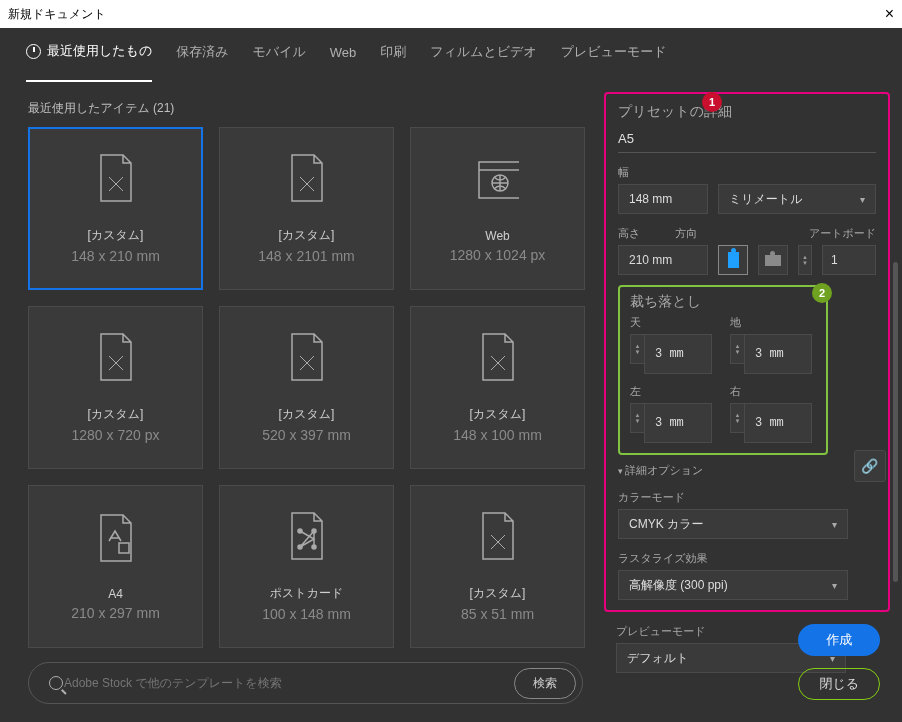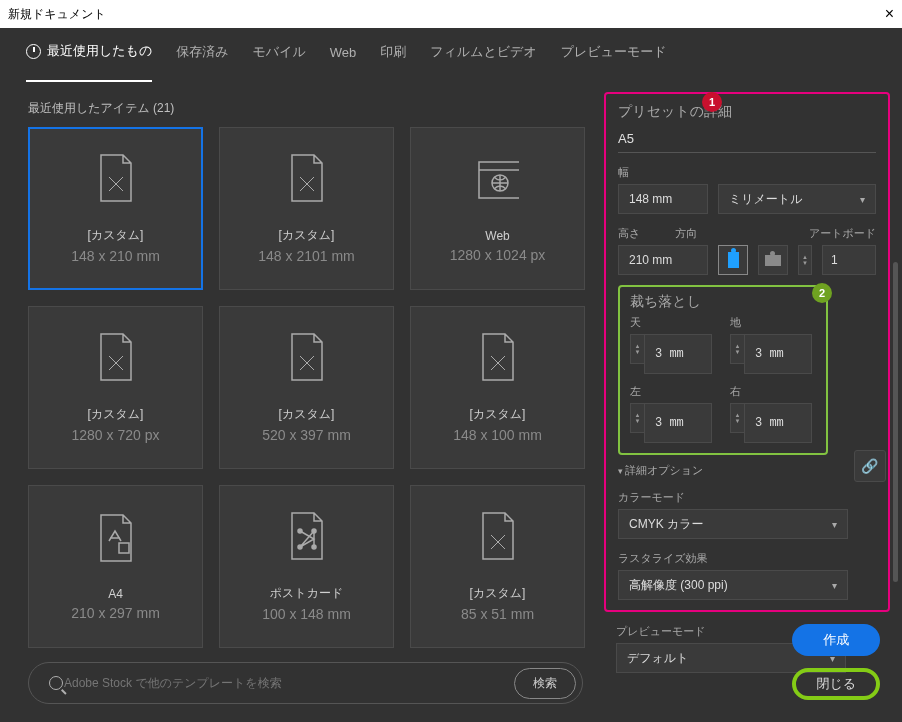--- a/index.html
+++ b/index.html
@@ -52,21 +52,21 @@
 .bleed-field { display: flex; }
 .bleed-field .stepper { border-right: none; }
 .bleed-field .field { height: 40px; width: 68px; font-family: Liberation Mono, monospace; }
 .link-btn { width: 32px; height: 32px; background: #3a3a3a; border: 1px solid #4a4a4a; border-radius: 3px; display: flex; align-items: center; justify-content: center; position: absolute; right: 16px; top: 368px; cursor: pointer; color: #ccc; font-size: 14px; }
 .adv { font-size: 11px; color: #aaa; margin-top: 8px; }
 .adv::before { content: "▾ "; font-size: 9px; }
 .dropdown { background: #3a3a3a; border: 1px solid #4a4a4a; height: 30px; width: 230px; display: flex; align-items: center; justify-content: space-between; padding: 0 10px; font-size: 12px; color: #ddd; margin-top: 4px; cursor: pointer; }
 .footer { position: absolute; bottom: 14px; right: 22px; display: flex; gap: 12px; flex-direction: column; }
 .btn { height: 32px; border-radius: 16px; padding: 0 20px; font-size: 13px; cursor: pointer; border: none; }
 .btn.primary { background: #1473e6; color: #fff; }
-.btn.secondary { background: transparent; border: 4px solid #84cc16; color: #ddd; }
+.btn.secondary { background: transparent; border: 1px solid #84cc16; color: #ddd; }
 .col { display: flex; flex-direction: column; }
 .ml { margin-left: auto; }
 .scrollbar { position: absolute; right: 4px; top: 180px; width: 5px; height: 320px; background: #555; border-radius: 3px; }
 </style>
 </head>
 <body>
 
 <div class="titlebar">
   <span>新規ドキュメント</span>
   <span class="close-x">×</span>

